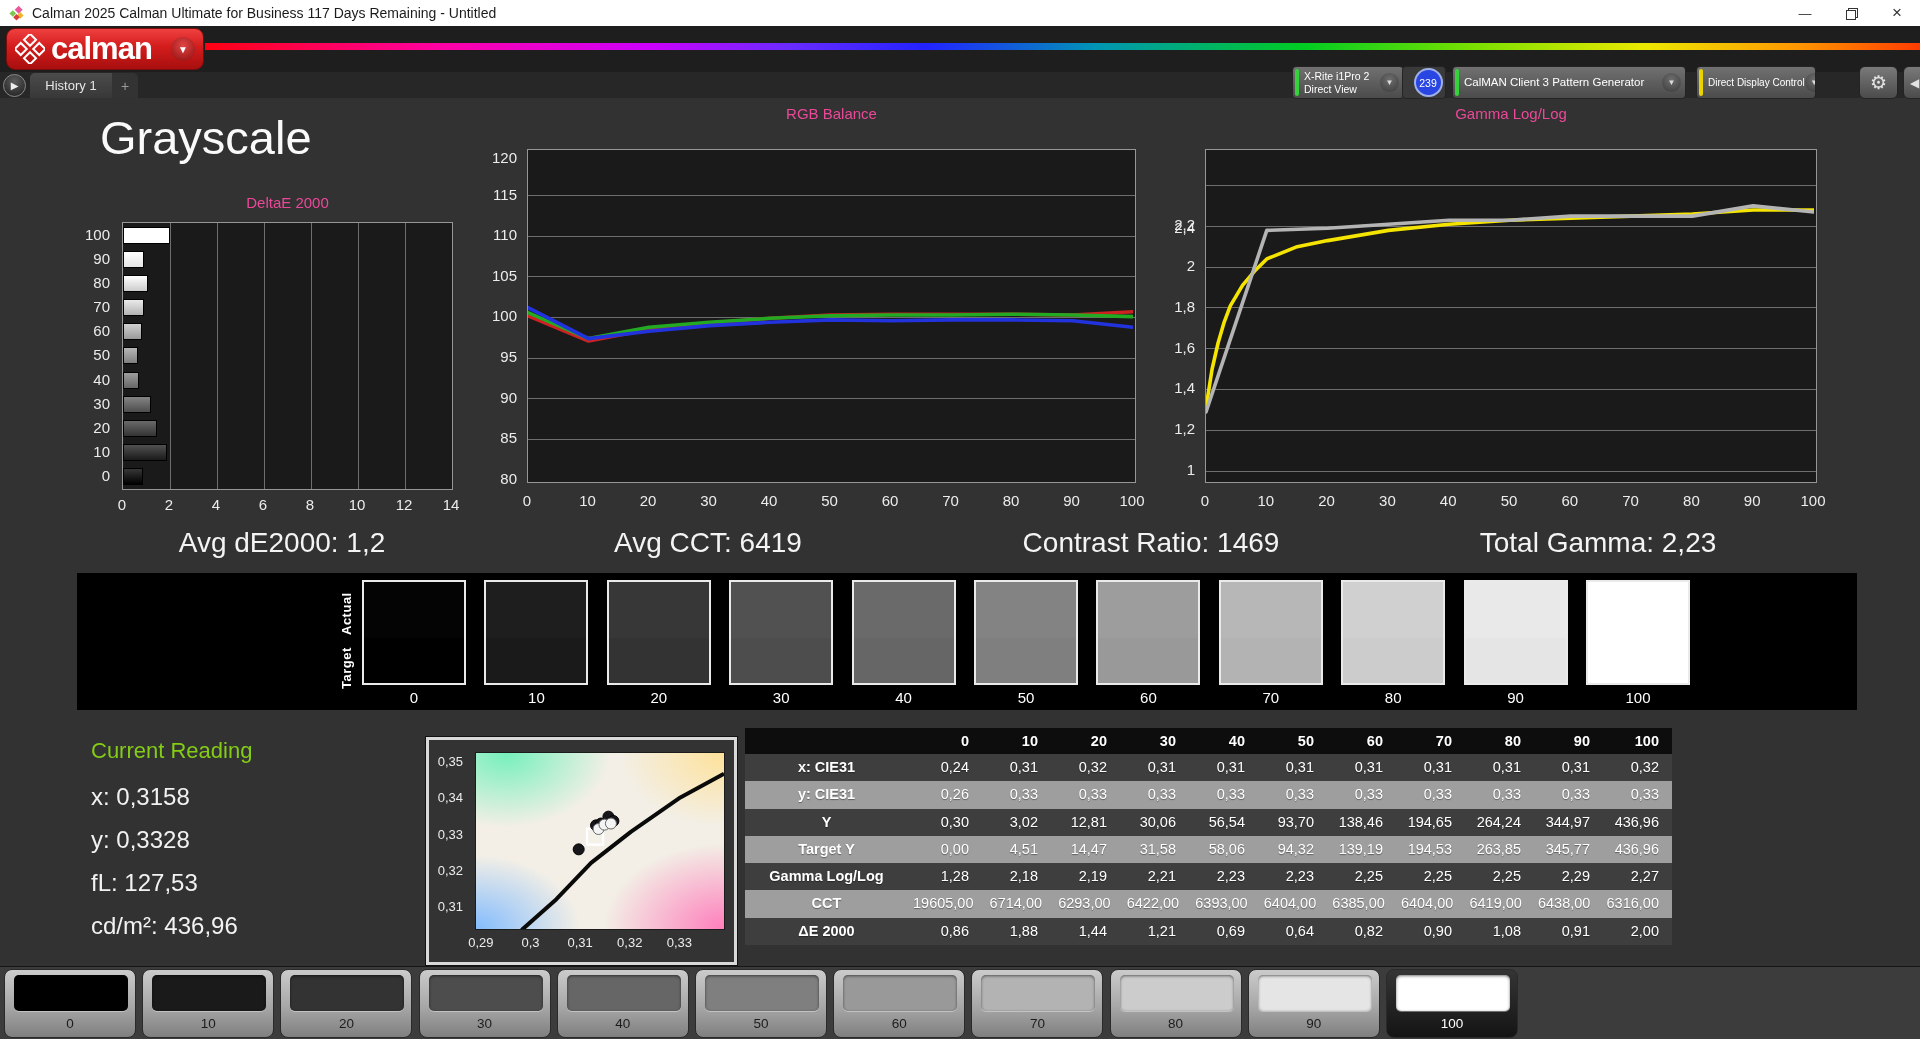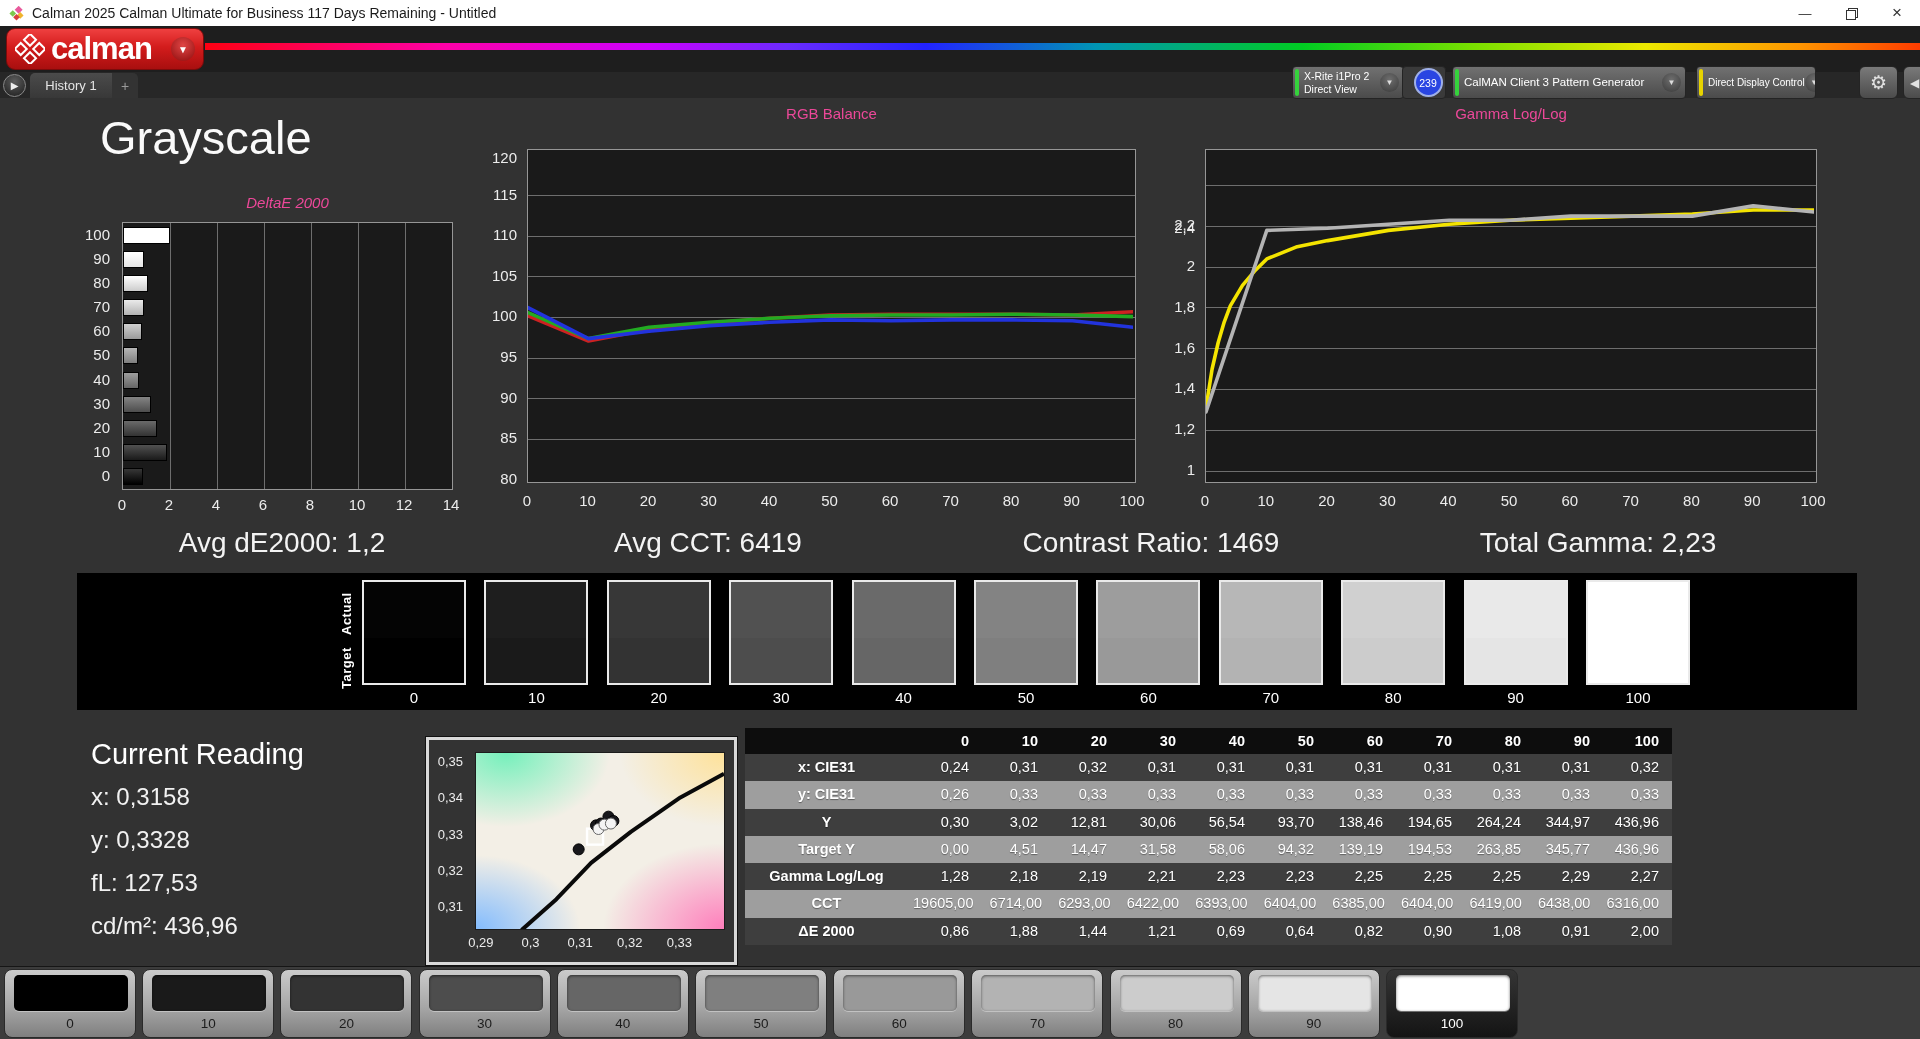--- a/index.html
+++ b/index.html
@@ -76,21 +76,21 @@
   .plot svg{position:absolute;left:0;top:0;}
 
   
   .strip{position:absolute;left:77px;top:573px;width:1780px;height:137px;background:#000;}
   .strip-rot{position:absolute;color:#fff;font-size:13px;font-weight:bold;writing-mode:vertical-rl;
              transform:rotate(180deg);letter-spacing:0.5px;}
   .swatch{position:absolute;top:7px;width:104px;height:105px;border:2px solid #eaeaea;}
   .swatch-lab{position:absolute;top:116px;width:104px;text-align:center;color:#fff;font-size:15px;}
 
   
-  .reading-title{position:absolute;left:91px;top:738px;font-size:29px;color:#ffffff;}
+  .reading-title{position:absolute;left:91px;top:738px;font-size:22px;color:#84cc16;}
   .reading-row{position:absolute;left:91px;font-size:24px;color:#f2f2f2;}
 
   
   .cie-panel{position:absolute;left:426px;top:737px;width:311px;height:228px;background:#333;
              border:3px solid #d9d9d9;box-shadow:0 0 0 1px #111;}
   .cie-plot{position:absolute;left:46px;top:12px;width:250px;height:178px;border:1px solid #1c1c1c;
             background:
               radial-gradient(ellipse 70% 70% at 12% 0%, rgba(110,240,185,0.95), rgba(110,240,185,0) 60%),
               radial-gradient(ellipse 70% 70% at 0% 100%, rgba(125,185,255,0.95), rgba(125,185,255,0) 60%),
               radial-gradient(ellipse 75% 75% at 100% 100%, rgba(255,120,185,0.95), rgba(255,120,185,0) 65%),
@@ -207,21 +207,21 @@
   </div>
   <div class="gear-btn">
     <span>⚙</span>
     </div>
   <div class="edge-btn">
     <span>◀</span>
     </div>
 
   <div class="page-title">Grayscale</div>
 
-  <div class="chart-title" style="left:122px;top:194px;width:331px;font-style:italic;">DeltaE 2000</div>
+  <div class="chart-title" style="left:122px;top:194px;width:331px;">DeltaE 2000</div>
   <div class="plot" id="deltae-plot" style="left:122px;top:222px;width:331px;height:268px;">
       <div class="gridline-v" style="left: 46.5px;"></div>
       <div class="gridline-v" style="left: 93.5px;"></div>
       <div class="gridline-v" style="left: 140.5px;"></div>
       <div class="gridline-v" style="left: 187.5px;"></div>
       <div class="gridline-v" style="left: 234.5px;"></div>
       <div class="gridline-v" style="left: 281.5px;"></div>
       <div class="gridline-v" style="left: 328.5px;"></div>
       <div class="bar" style="top: 3.5px; height: 17px; width: 47px; background: linear-gradient(rgb(255, 255, 255), rgb(255, 255, 255));"></div>
       <div class="bar" style="top: 27.6818px; height: 17px; width: 21.385px; background: linear-gradient(rgb(255, 255, 255), rgb(229, 229, 229));"></div>

